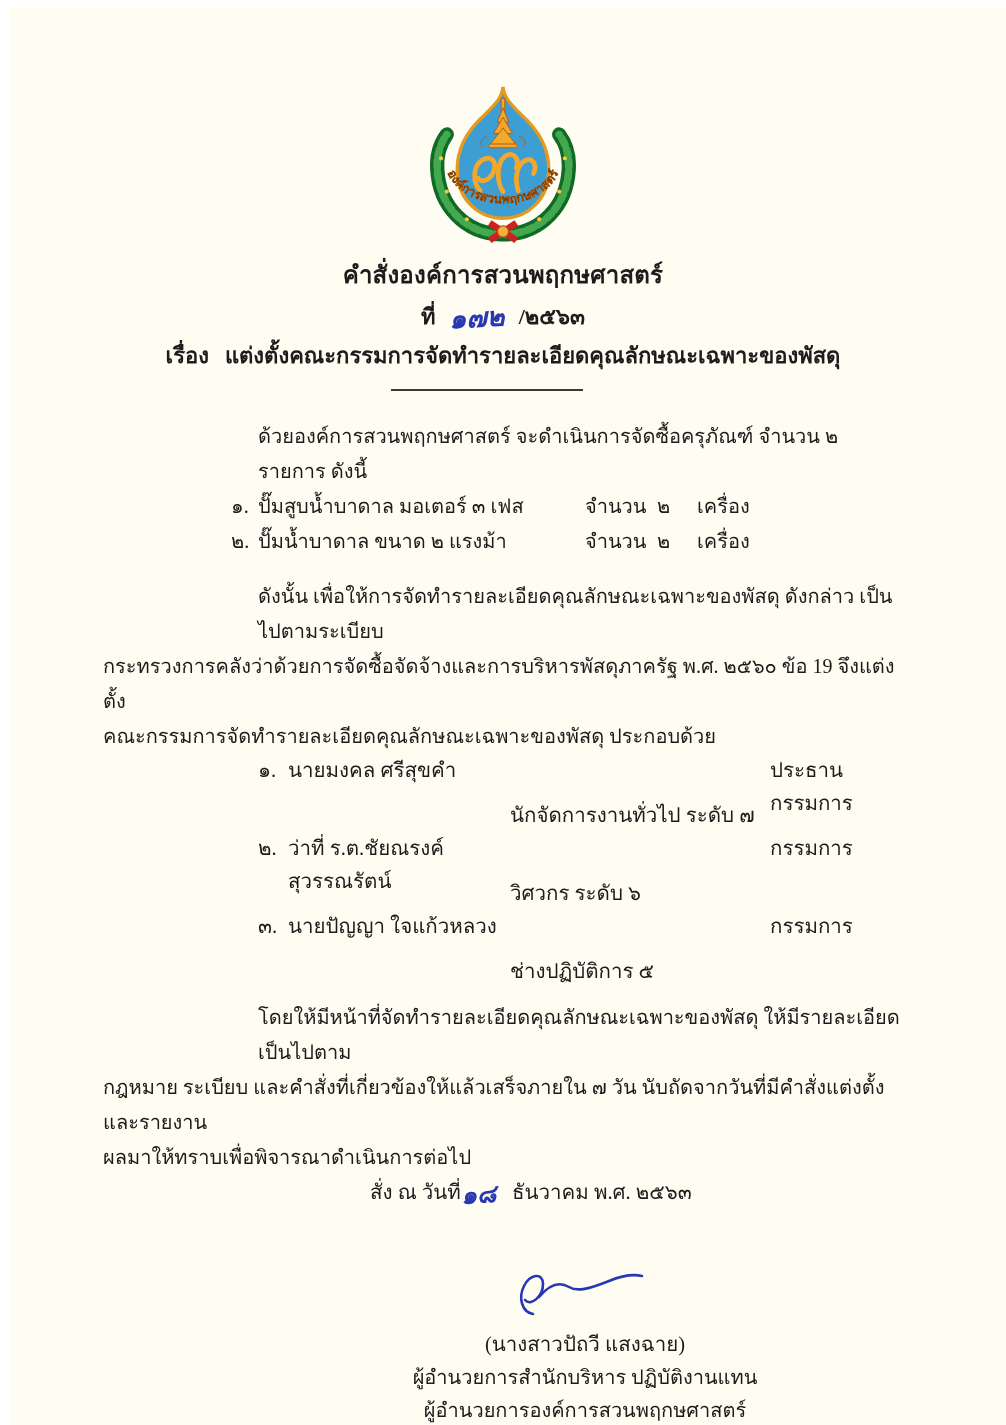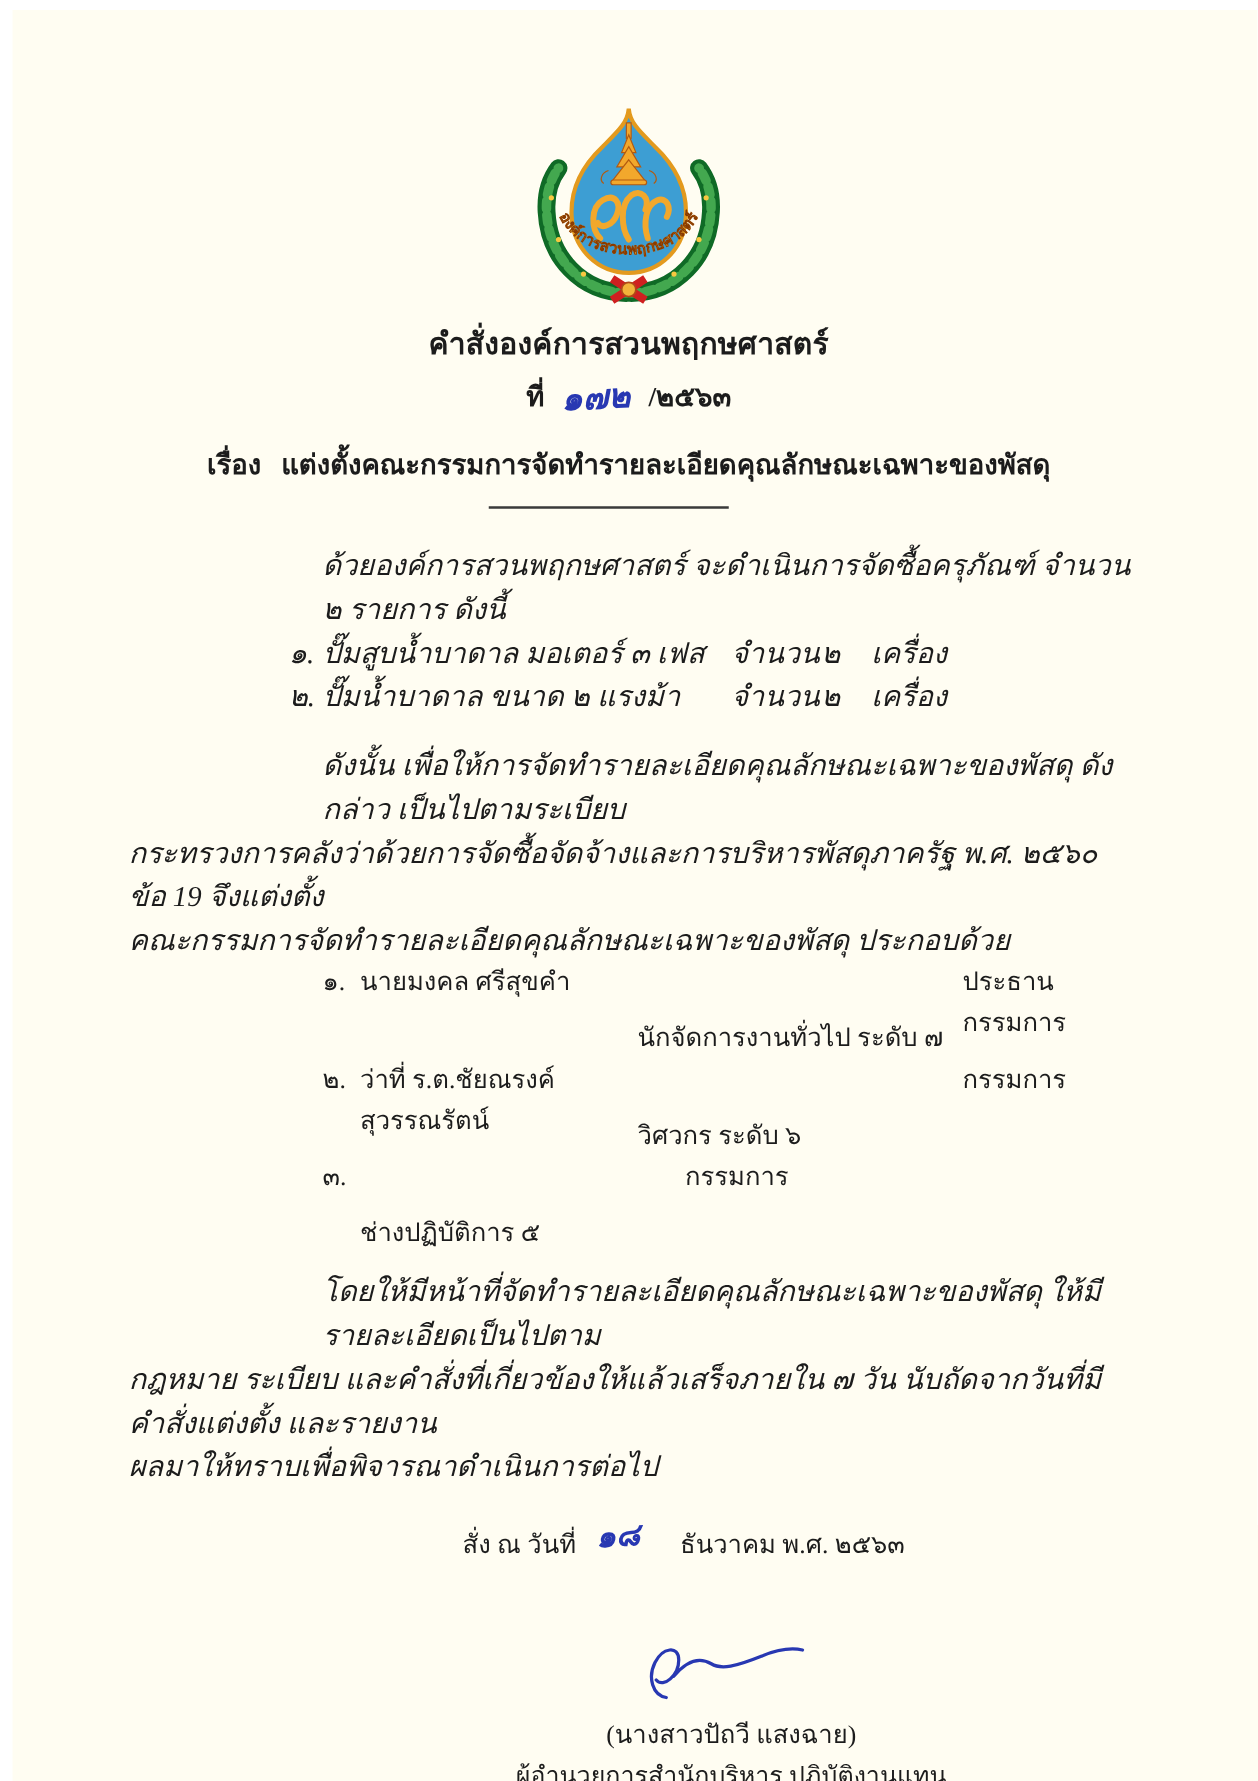--- a/index.html
+++ b/index.html
@@ -24,43 +24,43 @@
     gap:14px; font-size:22px; font-weight:bold; margin-top:4px; height:38px;
   }
   .handwrite {
     font-family:"DejaVu Serif",serif;
     color:#2838b2; font-size:27px; font-style:italic; font-weight:600;
     transform:rotate(-3deg); display:inline-block; line-height:1;
     position:relative; top:-3px;
   }
   .subject-line {
     display:flex; justify-content:center; gap:16px;
-    font-size:22px; font-weight:bold; margin-top:20px; line-height:34px;
+    font-size:22px; font-weight:bold; margin-top:5px; line-height:34px;
   }
   .divider {
     width:192px; border:none; border-top:2px solid #3a3a3a;
     margin:16px auto 0 auto; transform:translateX(-16px);
   }
-  .body-text { font-size:23px; line-height:35px;font-style:italic; }
+  .body-text { font-size:20px; line-height:35px; }
   .p-first { padding-left:155px; }
   .para2 { margin-top:20px; }
   .para3 { margin-top:12px; }
   .item-row { padding-left:128px; display:flex; }
   .item-name { width:327px; }
   .item-qty-label { display:inline-block; width:72px; }
   .item-qty { display:inline-block; width:40px; }
   .committee { margin-top:0px; }
   .committee-row { display:flex; padding-left:155px; line-height:33px; font-size:20.5px; }
   .c-name { width:252px; }
   .c-pos  { width:260px;margin-top:45px; }
   .c-role { flex:1; }
   .date-line {
-    margin-top:28px; padding-left:267px;
+    margin-top:0; padding-left:267px;
     font-size:20.5px; line-height:35px;
-    display:flex; gap:16px;
+    display:flex; align-items:flex-end;
   }
   .date-suffix { margin-left:16px; }
   .sig-block { width:420px; margin:54px 0 0 272px; text-align:center; }
   .sig-svg { display:block; margin:0 auto; margin-left:130px; }
   .sig-name  { font-size:20.5px; line-height:33px; margin-top:2px; }
   .sig-title { font-size:20px; line-height:33px; }
 </style>
 </head>
 <body>
 
@@ -163,20 +163,21 @@
         <span class="c-role">ประธานกรรมการ</span>
       </div>
       <div class="committee-row">
         <span style="width:30px;">๒.</span>
         <span class="c-name" style="width:222px;">ว่าที่ ร.ต.ชัยณรงค์ สุวรรณรัตน์</span>
         <span class="c-pos">วิศวกร ระดับ ๖</span>
         <span class="c-role">กรรมการ</span>
       </div>
       <div class="committee-row">
         <span style="width:30px;">๓.</span>
+        <span class="c-name" style="width:222px;">นายปัญญา ใจแก้วหลวง</span>
         <span class="c-pos">ช่างปฏิบัติการ ๕</span>
         <span class="c-role">กรรมการ</span>
       </div>
     </div>
 
     <div class="para3">
       <div class="body-text p-first">โดยให้มีหน้าที่จัดทำรายละเอียดคุณลักษณะเฉพาะของพัสดุ ให้มีรายละเอียดเป็นไปตาม</div>
       <div class="body-text">กฎหมาย ระเบียบ และคำสั่งที่เกี่ยวข้องให้แล้วเสร็จภายใน ๗ วัน นับถัดจากวันที่มีคำสั่งแต่งตั้ง และรายงาน</div>
       <div class="body-text">ผลมาให้ทราบเพื่อพิจารณาดำเนินการต่อไป</div>
     </div>

